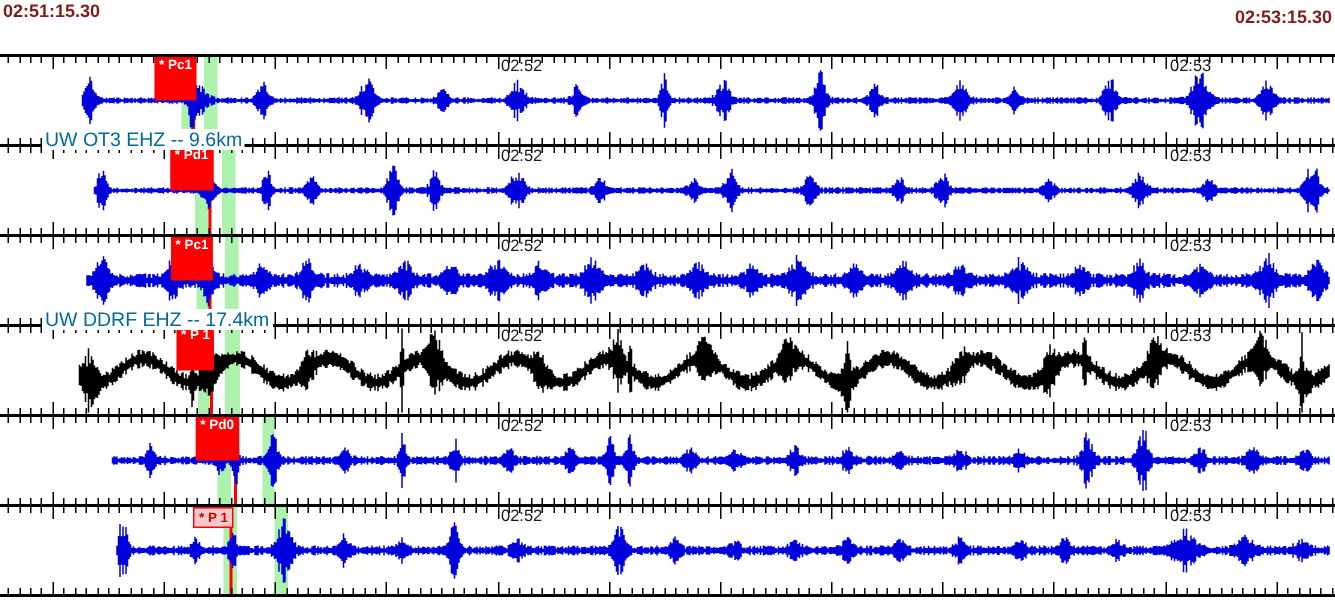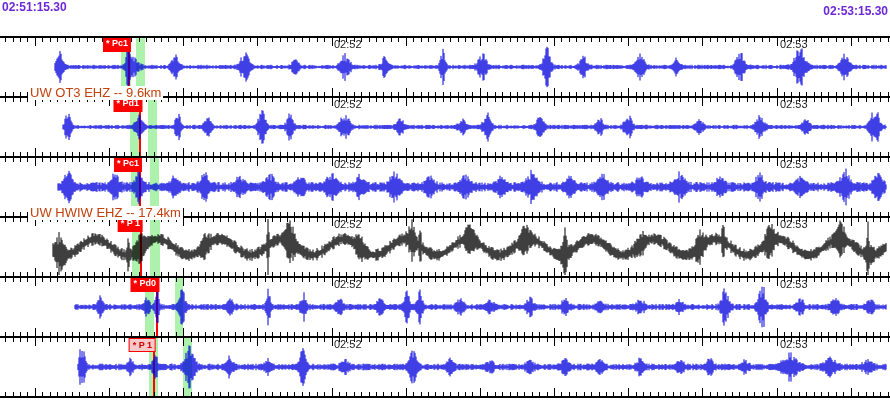--- a/index.html
+++ b/index.html
@@ -20,37 +20,37 @@
   #panels{position:absolute;left:0;top:36px;width:890px;}
   .panel{
     position:relative;width:890px;height:60px;border-top:2px solid #000;
     box-sizing:border-box;background:#fff;
   }
   .panel:last-child{height:62px;border-bottom:2px solid #000;}
   .band{position:absolute;top:0;bottom:0;background:#9ef09e;opacity:.85;z-index:1;}
   .pickline{position:absolute;top:0;bottom:0;width:2px;background:#f00;z-index:2;}
   svg.wave{position:absolute;left:0;top:0;z-index:3;display:block;}
   .flag{
-    position:absolute;top:0;height:14px;line-height:11px;z-index:4;
+    position:absolute;top:0;height:29px;line-height:11px;z-index:4;
     font-size:9px;font-weight:bold;white-space:pre;padding:0 3px;
     transform:translateX(-100%);
   }
   .flag.solid{background:#f00;color:#fff;}
   .flag.outline{background:#f6caca;color:#c00;border:1px solid #f00;height:12px;line-height:12px;}
   .tlabel{position:absolute;top:1px;z-index:5;color:#1a1a1a;font-size:11px;line-height:11px;}
   .station{
-    position:absolute;left:28px;bottom:-4px;z-index:7;color:#c2410c;font-size:13px;
+    position:absolute;left:28px;bottom:-4px;z-index:7;color:#0369a1;font-size:13px;
     line-height:14px;background:#fff;padding:0 2px;white-space:pre;
   }
 </style>
 </head>
 <body>
 
 <div id="app">
-  <div id="hdr2" style="color: #6d28d9;">
+  <div id="hdr2" style="color: #7f1d1d;">
     <span class="lft">02:51:15.30</span>
     <span class="rgt">02:53:15.30</span>
   </div>
   <div id="panels">
       <div class="panel">
     <div class="band b0" style="left: 121px; width: 10px; background: rgb(158, 240, 158);"></div>
     <div class="band b1" style="left: 136px; width: 9px; background: rgb(158, 240, 158);"></div>
     <div class="pickline" style="left: 128px; background: rgb(255, 0, 0);"></div>
     <svg class="wave" width="890" height="58" viewBox="0 0 890 58">
           <path d="M5.5 0V4M5.5 58V54M13.5 0V4M13.5 58V54M20.5 0V4M20.5 58V54M27.5 0V4M27.5 58V54M35.5 0V8M35.5 58V50M42.5 0V4M42.5 58V54M50.5 0V4M50.5 58V54M57.5 0V4M57.5 58V54M65.5 0V4M65.5 58V54M72.5 0V4M72.5 58V54M79.5 0V4M79.5 58V54M87.5 0V4M87.5 58V54M94.5 0V4M94.5 58V54M102.5 0V4M102.5 58V54M109.5 0V8M109.5 58V50M116.5 0V4M116.5 58V54M124.5 0V4M124.5 58V54M131.5 0V4M131.5 58V54M139.5 0V4M139.5 58V54M146.5 0V4M146.5 58V54M154.5 0V4M154.5 58V54M161.5 0V4M161.5 58V54M168.5 0V4M168.5 58V54M176.5 0V4M176.5 58V54M183.5 0V8M183.5 58V50M191.5 0V4M191.5 58V54M198.5 0V4M198.5 58V54M205.5 0V4M205.5 58V54M213.5 0V4M213.5 58V54M220.5 0V4M220.5 58V54M228.5 0V4M228.5 58V54M235.5 0V4M235.5 58V54M243.5 0V4M243.5 58V54M250.5 0V4M250.5 58V54M257.5 0V8M257.5 58V50M265.5 0V4M265.5 58V54M272.5 0V4M272.5 58V54M280.5 0V4M280.5 58V54M287.5 0V4M287.5 58V54M294.5 0V4M294.5 58V54M302.5 0V4M302.5 58V54M309.5 0V4M309.5 58V54M317.5 0V4M317.5 58V54M324.5 0V4M324.5 58V54M332.5 0V8M332.5 58V50M339.5 0V4M339.5 58V54M346.5 0V4M346.5 58V54M354.5 0V4M354.5 58V54M361.5 0V4M361.5 58V54M369.5 0V4M369.5 58V54M376.5 0V4M376.5 58V54M383.5 0V4M383.5 58V54M391.5 0V4M391.5 58V54M398.5 0V4M398.5 58V54M406.5 0V8M406.5 58V50M413.5 0V4M413.5 58V54M421.5 0V4M421.5 58V54M428.5 0V4M428.5 58V54M435.5 0V4M435.5 58V54M443.5 0V4M443.5 58V54M450.5 0V4M450.5 58V54M458.5 0V4M458.5 58V54M465.5 0V4M465.5 58V54M472.5 0V4M472.5 58V54M480.5 0V8M480.5 58V50M487.5 0V4M487.5 58V54M495.5 0V4M495.5 58V54M502.5 0V4M502.5 58V54M510.5 0V4M510.5 58V54M517.5 0V4M517.5 58V54M524.5 0V4M524.5 58V54M532.5 0V4M532.5 58V54M539.5 0V4M539.5 58V54M547.5 0V4M547.5 58V54M554.5 0V8M554.5 58V50M561.5 0V4M561.5 58V54M569.5 0V4M569.5 58V54M576.5 0V4M576.5 58V54M584.5 0V4M584.5 58V54M591.5 0V4M591.5 58V54M599.5 0V4M599.5 58V54M606.5 0V4M606.5 58V54M613.5 0V4M613.5 58V54M621.5 0V4M621.5 58V54M628.5 0V8M628.5 58V50M636.5 0V4M636.5 58V54M643.5 0V4M643.5 58V54M650.5 0V4M650.5 58V54M658.5 0V4M658.5 58V54M665.5 0V4M665.5 58V54M673.5 0V4M673.5 58V54M680.5 0V4M680.5 58V54M688.5 0V4M688.5 58V54M695.5 0V4M695.5 58V54M702.5 0V8M702.5 58V50M710.5 0V4M710.5 58V54M717.5 0V4M717.5 58V54M725.5 0V4M725.5 58V54M732.5 0V4M732.5 58V54M739.5 0V4M739.5 58V54M747.5 0V4M747.5 58V54M754.5 0V4M754.5 58V54M762.5 0V4M762.5 58V54M769.5 0V4M769.5 58V54M777.5 0V8M777.5 58V50M784.5 0V4M784.5 58V54M791.5 0V4M791.5 58V54M799.5 0V4M799.5 58V54M806.5 0V4M806.5 58V54M814.5 0V4M814.5 58V54M821.5 0V4M821.5 58V54M828.5 0V4M828.5 58V54M836.5 0V4M836.5 58V54M843.5 0V4M843.5 58V54M851.5 0V8M851.5 58V50M858.5 0V4M858.5 58V54M866.5 0V4M866.5 58V54M873.5 0V4M873.5 58V54M880.5 0V4M880.5 58V54M888.5 0V4M888.5 58V54" stroke="#000" stroke-width="1" fill="none"></path>
@@ -77,21 +77,21 @@
     <div class="band b0" style="left: 131px; width: 10px; background: rgb(158, 240, 158);"></div>
     <div class="band b1" style="left: 150px; width: 9px; background: rgb(158, 240, 158);"></div>
     <div class="pickline" style="left: 139px; background: rgb(255, 0, 0);"></div>
     <svg class="wave" width="890" height="58" viewBox="0 0 890 58">
           <path d="M5.5 0V4M5.5 58V54M13.5 0V4M13.5 58V54M20.5 0V4M20.5 58V54M27.5 0V4M27.5 58V54M35.5 0V8M35.5 58V50M42.5 0V4M42.5 58V54M50.5 0V4M50.5 58V54M57.5 0V4M57.5 58V54M65.5 0V4M65.5 58V54M72.5 0V4M72.5 58V54M79.5 0V4M79.5 58V54M87.5 0V4M87.5 58V54M94.5 0V4M94.5 58V54M102.5 0V4M102.5 58V54M109.5 0V8M109.5 58V50M116.5 0V4M116.5 58V54M124.5 0V4M124.5 58V54M131.5 0V4M131.5 58V54M139.5 0V4M139.5 58V54M146.5 0V4M146.5 58V54M154.5 0V4M154.5 58V54M161.5 0V4M161.5 58V54M168.5 0V4M168.5 58V54M176.5 0V4M176.5 58V54M183.5 0V8M183.5 58V50M191.5 0V4M191.5 58V54M198.5 0V4M198.5 58V54M205.5 0V4M205.5 58V54M213.5 0V4M213.5 58V54M220.5 0V4M220.5 58V54M228.5 0V4M228.5 58V54M235.5 0V4M235.5 58V54M243.5 0V4M243.5 58V54M250.5 0V4M250.5 58V54M257.5 0V8M257.5 58V50M265.5 0V4M265.5 58V54M272.5 0V4M272.5 58V54M280.5 0V4M280.5 58V54M287.5 0V4M287.5 58V54M294.5 0V4M294.5 58V54M302.5 0V4M302.5 58V54M309.5 0V4M309.5 58V54M317.5 0V4M317.5 58V54M324.5 0V4M324.5 58V54M332.5 0V8M332.5 58V50M339.5 0V4M339.5 58V54M346.5 0V4M346.5 58V54M354.5 0V4M354.5 58V54M361.5 0V4M361.5 58V54M369.5 0V4M369.5 58V54M376.5 0V4M376.5 58V54M383.5 0V4M383.5 58V54M391.5 0V4M391.5 58V54M398.5 0V4M398.5 58V54M406.5 0V8M406.5 58V50M413.5 0V4M413.5 58V54M421.5 0V4M421.5 58V54M428.5 0V4M428.5 58V54M435.5 0V4M435.5 58V54M443.5 0V4M443.5 58V54M450.5 0V4M450.5 58V54M458.5 0V4M458.5 58V54M465.5 0V4M465.5 58V54M472.5 0V4M472.5 58V54M480.5 0V8M480.5 58V50M487.5 0V4M487.5 58V54M495.5 0V4M495.5 58V54M502.5 0V4M502.5 58V54M510.5 0V4M510.5 58V54M517.5 0V4M517.5 58V54M524.5 0V4M524.5 58V54M532.5 0V4M532.5 58V54M539.5 0V4M539.5 58V54M547.5 0V4M547.5 58V54M554.5 0V8M554.5 58V50M561.5 0V4M561.5 58V54M569.5 0V4M569.5 58V54M576.5 0V4M576.5 58V54M584.5 0V4M584.5 58V54M591.5 0V4M591.5 58V54M599.5 0V4M599.5 58V54M606.5 0V4M606.5 58V54M613.5 0V4M613.5 58V54M621.5 0V4M621.5 58V54M628.5 0V8M628.5 58V50M636.5 0V4M636.5 58V54M643.5 0V4M643.5 58V54M650.5 0V4M650.5 58V54M658.5 0V4M658.5 58V54M665.5 0V4M665.5 58V54M673.5 0V4M673.5 58V54M680.5 0V4M680.5 58V54M688.5 0V4M688.5 58V54M695.5 0V4M695.5 58V54M702.5 0V8M702.5 58V50M710.5 0V4M710.5 58V54M717.5 0V4M717.5 58V54M725.5 0V4M725.5 58V54M732.5 0V4M732.5 58V54M739.5 0V4M739.5 58V54M747.5 0V4M747.5 58V54M754.5 0V4M754.5 58V54M762.5 0V4M762.5 58V54M769.5 0V4M769.5 58V54M777.5 0V8M777.5 58V50M784.5 0V4M784.5 58V54M791.5 0V4M791.5 58V54M799.5 0V4M799.5 58V54M806.5 0V4M806.5 58V54M814.5 0V4M814.5 58V54M821.5 0V4M821.5 58V54M828.5 0V4M828.5 58V54M836.5 0V4M836.5 58V54M843.5 0V4M843.5 58V54M851.5 0V8M851.5 58V50M858.5 0V4M858.5 58V54M866.5 0V4M866.5 58V54M873.5 0V4M873.5 58V54M880.5 0V4M880.5 58V54M888.5 0V4M888.5 58V54" stroke="#000" stroke-width="1" fill="none"></path>
           <path d="M58 25.5V32.5M59 25.3V32.7M60 25.6V32.4M61 25.8V32.2M62 22.9V35.1M63 22.9V35.1M64 20.7V37.3M65 16.8V41.2M66 19.4V38.6M67 18.1V39.9M68 15.6V42.4M69 12.8V45.2M70 14.9V43.1M71 16.6V41.4M72 20.7V37.3M73 21.5V36.5M74 24.4V33.6M75 24.0V34.0M76 25.3V32.7M77 25.9V32.1M78 25.6V32.4M79 26.8V31.2M80 24.5V33.5M81 25.3V32.7M82 26.0V32.0M83 26.4V31.6M84 27.0V31.0M85 26.1V31.9M86 27.0V31.0M87 25.2V32.8M88 25.7V32.3M89 26.4V31.6M90 25.9V32.1M91 24.8V33.2M92 24.9V33.1M93 24.5V33.5M94 24.9V33.1M95 24.8V33.2M96 24.6V33.4M97 24.1V33.9M98 27.1V30.9M99 24.9V33.1M100 24.5V33.5M101 27.1V30.9M102 24.7V33.3M103 25.0V33.0M104 26.0V32.0M105 24.4V33.6M106 26.3V31.7M107 26.5V31.5M108 24.4V33.6M109 24.3V33.7M110 23.1V34.9M111 22.1V35.9M112 21.5V36.5M113 15.7V42.3M114 18.8V39.2M115 16.5V41.5M116 19.5V38.5M117 16.8V41.2M118 18.4V39.6M119 24.4V33.6M120 23.9V34.1M121 24.1V33.9M122 23.4V34.6M123 26.3V31.7M124 24.4V33.6M125 26.7V31.3M126 24.8V33.2M127 24.2V33.8M128 25.3V32.7M129 26.0V32.0M130 24.2V33.8M131 26.9V31.1M132 24.1V33.9M133 24.6V33.4M134 22.5V35.5M135 24.0V34.0M136 18.4V39.6M137 18.7V39.3M138 14.2V43.8M139 11.8V46.2M140 17.1V40.9M141 19.7V38.3M142 19.8V38.2M143 22.7V35.3M144 23.5V34.5M145 23.9V34.1M146 23.9V34.1M147 26.5V31.5M148 26.1V31.9M149 24.1V33.9M150 26.9V31.1M151 26.5V31.5M152 27.2V30.8M153 26.1V31.9M154 25.7V32.3M155 25.7V32.3M156 24.7V33.3M157 25.7V32.3M158 26.8V31.2M159 26.8V31.2M160 25.5V32.5M161 25.5V32.5M162 24.8V33.2M163 25.8V32.2M164 25.0V33.0M165 25.8V32.2M166 25.6V32.4M167 24.8V33.2M168 25.0V33.0M169 23.4V34.6M170 25.0V33.0M171 23.2V34.8M172 20.6V37.4M173 17.6V40.4M174 19.8V38.2M175 20.8V37.2M176 20.2V37.8M177 22.0V36.0M178 21.7V36.3M179 23.6V34.4M180 22.9V35.1M181 24.6V33.4M182 26.1V31.9M183 24.9V33.1M184 24.9V33.1M185 25.8V32.2M186 25.3V32.7M187 26.8V31.2M188 25.2V32.8M189 24.2V33.8M190 26.9V31.1M191 26.8V31.2M192 25.2V32.8M193 24.9V33.1M194 25.3V32.7M195 25.6V32.4M196 26.3V31.7M197 24.2V33.8M198 23.2V34.8M199 25.1V32.9M200 23.5V34.5M201 22.4V35.6M202 17.1V40.9M203 19.1V38.9M204 15.9V42.1M205 18.0V40.0M206 14.3V43.7M207 17.2V40.8M208 22.0V36.0M209 22.8V35.2M210 24.4V33.6M211 25.2V32.8M212 24.6V33.4M213 24.7V33.3M214 23.9V34.1M215 24.4V33.6M216 25.4V32.6M217 27.1V30.9M218 24.2V33.8M219 24.2V33.8M220 27.2V30.8M221 26.7V31.3M222 26.7V31.3M223 24.9V33.1M224 26.5V31.5M225 24.4V33.6M226 26.4V31.6M227 26.9V31.1M228 26.5V31.5M229 25.2V32.8M230 27.1V30.9M231 24.0V34.0M232 25.6V32.4M233 24.7V33.3M234 24.0V34.0M235 24.7V33.3M236 22.6V35.4M237 18.8V39.2M238 21.5V36.5M239 19.0V39.0M240 17.9V40.1M241 21.7V36.3M242 23.6V34.4M243 21.1V36.9M244 22.9V35.1M245 21.8V36.2M246 23.4V34.6M247 24.8V33.2M248 25.5V32.5M249 26.2V31.8M250 24.9V33.1M251 24.4V33.6M252 25.0V33.0M253 24.9V33.1M254 25.8V32.2M255 25.0V33.0M256 25.0V33.0M257 26.3V31.7M258 24.9V33.1M259 26.6V31.4M260 24.4V33.6M261 25.3V32.7M262 24.0V34.0M263 23.0V35.0M264 23.7V34.3M265 23.9V34.1M266 20.2V37.8M267 19.1V38.9M268 21.4V36.6M269 17.0V41.0M270 15.9V42.1M271 22.4V35.6M272 15.9V42.1M273 18.2V39.8M274 19.7V38.3M275 23.8V34.2M276 23.7V34.3M277 25.7V32.3M278 23.9V34.1M279 25.5V32.5M280 26.3V31.7M281 26.4V31.6M282 25.3V32.7M283 24.6V33.4M284 26.5V31.5M285 24.5V33.5M286 24.2V33.8M287 24.4V33.6M288 27.0V31.0M289 26.3V31.7M290 25.9V32.1M291 25.5V32.5M292 26.4V31.6M293 25.2V32.8M294 23.5V34.5M295 23.7V34.3M296 22.3V35.7M297 21.7V36.3M298 19.3V38.7M299 21.4V36.6M300 21.7V36.3M301 19.8V38.2M302 20.2V37.8M303 19.8V38.2M304 20.0V38.0M305 21.7V36.3M306 24.4V33.6M307 25.8V32.2M308 25.8V32.2M309 24.4V33.6M310 26.3V31.7M311 24.6V33.4M312 24.1V33.9M313 24.5V33.5M314 26.2V31.8M315 25.6V32.4M316 24.8V33.2M317 25.7V32.3M318 26.0V32.0M319 24.7V33.3M320 24.3V33.7M321 24.5V33.5M322 25.5V32.5M323 25.3V32.7M324 23.4V34.6M325 23.9V34.1M326 21.1V36.9M327 18.8V39.2M328 19.8V38.2M329 21.9V36.1M330 18.8V39.2M331 21.6V36.4M332 15.7V42.3M333 15.1V42.9M334 21.2V36.8M335 21.0V37.0M336 19.9V38.1M337 21.1V36.9M338 22.4V35.6M339 23.4V34.6M340 25.0V33.0M341 23.8V34.2M342 25.9V32.1M343 26.0V32.0M344 26.8V31.2M345 24.7V33.3M346 25.6V32.4M347 26.8V31.2M348 26.5V31.5M349 24.2V33.8M350 26.1V31.9M351 24.9V33.1M352 25.8V32.2M353 23.8V34.2M354 25.4V32.6M355 24.3V33.7M356 23.8V34.2M357 19.5V38.5M358 19.0V39.0M359 15.9V42.1M360 20.8V37.2M361 21.8V36.2M362 22.1V35.9M363 21.6V36.4M364 21.6V36.4M365 22.4V35.6M366 23.3V34.7M367 24.5V33.5M368 24.1V33.9M369 23.9V34.1M370 27.0V31.0M371 26.1V31.9M372 25.8V32.2M373 24.7V33.3M374 25.6V32.4M375 24.2V33.8M376 24.4V33.6M377 26.5V31.5M378 26.0V32.0M379 26.9V31.1M380 24.5V33.5M381 24.7V33.3M382 24.6V33.4M383 25.7V32.3M384 24.4V33.6M385 25.8V32.2M386 26.5V31.5M387 23.5V34.5M388 23.7V34.3M389 23.6V34.4M390 18.8V39.2M391 21.6V36.4M392 18.0V40.0M393 18.4V39.6M394 13.5V44.5M395 20.6V37.4M396 18.8V39.2M397 15.6V42.4M398 21.2V36.8M399 20.5V37.5M400 20.7V37.3M401 22.3V35.7M402 22.3V35.7M403 24.5V33.5M404 25.3V32.7M405 25.4V32.6M406 25.8V32.2M407 24.9V33.1M408 25.3V32.7M409 25.3V32.7M410 26.5V31.5M411 26.6V31.4M412 25.1V32.9M413 24.9V33.1M414 24.5V33.5M415 25.2V32.8M416 25.8V32.2M417 25.7V32.3M418 24.7V33.3M419 26.3V31.7M420 25.8V32.2M421 26.1V31.9M422 24.2V33.8M423 26.1V31.9M424 22.9V35.1M425 23.1V34.9M426 22.3V35.7M427 19.6V38.4M428 18.6V39.4M429 18.5V39.5M430 22.1V35.9M431 17.6V40.4M432 20.3V37.7M433 22.4V35.6M434 21.6V36.4M435 24.6V33.4M436 25.7V32.3M437 23.3V34.7M438 26.3V31.7M439 26.8V31.2M440 24.6V33.4M441 26.7V31.3M442 24.4V33.6M443 25.9V32.1M444 25.8V32.2M445 26.9V31.1M446 26.9V31.1M447 25.7V32.3M448 26.9V31.1M449 25.6V32.4M450 25.1V32.9M451 27.2V30.8M452 26.3V31.7M453 27.0V31.0M454 25.2V32.8M455 24.5V33.5M456 24.8V33.2M457 25.6V32.4M458 24.1V33.9M459 24.0V34.0M460 22.0V36.0M461 23.2V34.8M462 20.4V37.6M463 17.8V40.2M464 17.2V40.8M465 21.2V36.8M466 16.6V41.4M467 22.7V35.3M468 18.4V39.6M469 21.2V36.8M470 23.6V34.4M471 23.3V34.7M472 23.1V34.9M473 25.7V32.3M474 25.4V32.6M475 25.5V32.5M476 24.1V33.9M477 25.7V32.3M478 26.7V31.3M479 24.8V33.2M480 24.8V33.2M481 27.0V31.0M482 24.5V33.5M483 26.9V31.1M484 26.1V31.9M485 24.7V33.3M486 27.1V30.9M487 26.7V31.3M488 25.1V32.9M489 26.3V31.7M490 25.6V32.4M491 25.8V32.2M492 26.4V31.6M493 24.6V33.4M494 23.5V34.5M495 23.8V34.2M496 23.1V34.9M497 25.0V33.0M498 21.3V36.7M499 21.2V36.8M500 17.7V40.3M501 21.0V37.0M502 19.0V39.0M503 21.5V36.5M504 21.8V36.2M505 21.3V36.7M506 24.1V33.9M507 24.0V34.0M508 23.8V34.2M509 25.7V32.3M510 25.2V32.8M511 24.9V33.1M512 26.8V31.2M513 26.9V31.1M514 24.6V33.4M515 24.1V33.9M516 25.3V32.7M517 25.9V32.1M518 25.2V32.8M519 25.2V32.8M520 25.9V32.1M521 24.3V33.7M522 24.0V34.0M523 23.7V34.3M524 25.0V33.0M525 23.3V34.7M526 20.3V37.7M527 22.3V35.7M528 18.4V39.6M529 21.1V36.9M530 21.9V36.1M531 12.0V46.0M532 15.9V42.1M533 16.6V41.4M534 16.1V41.9M535 19.6V38.4M536 20.3V37.7M537 19.6V38.4M538 22.6V35.4M539 23.2V34.8M540 23.9V34.1M541 25.8V32.2M542 23.5V34.5M543 26.5V31.5M544 25.9V32.1M545 26.7V31.3M546 27.0V31.0M547 26.2V31.8M548 26.8V31.2M549 26.0V32.0M550 24.7V33.3M551 24.8V33.2M552 26.1V31.9M553 26.8V31.2M554 25.3V32.7M555 26.9V31.1M556 25.2V32.8M557 24.2V33.8M558 26.8V31.2M559 26.3V31.7M560 26.9V31.1M561 26.5V31.5M562 25.0V33.0M563 23.7V34.3M564 24.4V33.6M565 24.1V33.9M566 23.4V34.6M567 20.5V37.5M568 21.1V36.9M569 17.7V40.3M570 20.3V37.7M571 18.1V39.9M572 20.9V37.1M573 22.6V35.4M574 22.1V35.9M575 22.5V35.5M576 24.7V33.3M577 25.6V32.4M578 26.1V31.9M579 26.2V31.8M580 25.2V32.8M581 24.3V33.7M582 24.7V33.3M583 26.1V31.9M584 25.0V33.0M585 24.9V33.1M586 26.4V31.6M587 24.5V33.5M588 27.1V30.9M589 27.2V30.8M590 25.5V32.5M591 26.2V31.8M592 24.2V33.8M593 26.2V31.8M594 23.7V34.3M595 24.7V33.3M596 24.3V33.7M597 22.5V35.5M598 20.7V37.3M599 21.0V37.0M600 18.9V39.1M601 20.6V37.4M602 15.8V42.2M603 19.8V38.2M604 16.1V41.9M605 21.3V36.7M606 22.1V35.9M607 22.8V35.2M608 22.1V35.9M609 24.6V33.4M610 25.7V32.3M611 23.9V34.1M612 25.2V32.8M613 24.8V33.2M614 26.8V31.2M615 26.3V31.7M616 25.8V32.2M617 24.8V33.2M618 24.1V33.9M619 25.5V32.5M620 27.1V30.9M621 26.9V31.1M622 25.6V32.4M623 26.2V31.8M624 24.7V33.3M625 26.6V31.4M626 25.6V32.4M627 25.6V32.4M628 26.3V31.7M629 25.1V32.9M630 25.9V32.1M631 24.7V33.3M632 23.6V34.4M633 24.3V33.7M634 25.4V32.6M635 25.4V32.6M636 21.8V36.2M637 19.6V38.4M638 21.7V36.3M639 19.7V38.3M640 21.7V36.3M641 19.3V38.7M642 18.5V39.5M643 20.4V37.6M644 24.3V33.7M645 24.3V33.7M646 23.8V34.2M647 23.9V34.1M648 23.8V34.2M649 25.4V32.6M650 26.0V32.0M651 25.0V33.0M652 27.2V30.8M653 25.9V32.1M654 26.3V31.7M655 26.5V31.5M656 26.5V31.5M657 24.8V33.2M658 25.8V32.2M659 27.0V31.0M660 24.6V33.4M661 25.3V32.7M662 24.5V33.5M663 25.8V32.2M664 26.4V31.6M665 26.1V31.9M666 25.2V32.8M667 26.6V31.4M668 25.8V32.2M669 26.1V31.9M670 23.6V34.4M671 24.1V33.9M672 24.9V33.1M673 23.9V34.1M674 22.4V35.6M675 21.0V37.0M676 22.1V35.9M677 21.0V37.0M678 20.4V37.6M679 13.4V44.6M680 22.3V35.7M681 17.9V40.1M682 16.9V41.1M683 18.9V39.1M684 21.9V36.1M685 20.4V37.6M686 22.6V35.4M687 23.2V34.8M688 25.1V32.9M689 23.9V34.1M690 26.5V31.5M691 23.9V34.1M692 26.8V31.2M693 27.0V31.0M694 25.4V32.6M695 25.9V32.1M696 24.1V33.9M697 24.1V33.9M698 25.7V32.3M699 26.7V31.3M700 24.2V33.8M701 24.5V33.5M702 25.2V32.8M703 25.6V32.4M704 24.9V33.1M705 26.1V31.9M706 26.7V31.3M707 24.4V33.6M708 27.2V30.8M709 24.4V33.6M710 26.8V31.2M711 25.9V32.1M712 24.2V33.8M713 25.8V32.2M714 24.5V33.5M715 24.0V34.0M716 24.3V33.7M717 19.9V38.1M718 21.5V36.5M719 21.0V37.0M720 18.5V39.5M721 22.0V36.0M722 20.0V38.0M723 20.4V37.6M724 23.3V34.7M725 22.7V35.3M726 22.9V35.1M727 24.4V33.6M728 26.9V31.1M729 24.7V33.3M730 27.0V31.0M731 24.5V33.5M732 24.4V33.6M733 24.2V33.8M734 24.8V33.2M735 25.0V33.0M736 26.3V31.7M737 26.9V31.1M738 25.1V32.9M739 27.2V30.8M740 25.1V32.9M741 25.6V32.4M742 27.2V30.8M743 26.3V31.7M744 24.4V33.6M745 25.2V32.8M746 25.7V32.3M747 25.2V32.8M748 24.7V33.3M749 25.1V32.9M750 25.7V32.3M751 26.7V31.3M752 24.9V33.1M753 24.8V33.2M754 24.4V33.6M755 23.8V34.2M756 18.8V39.2M757 23.0V35.0M758 17.1V40.9M759 19.6V38.4M760 14.4V43.6M761 19.3V38.7M762 17.1V40.9M763 22.3V35.7M764 24.2V33.8M765 23.7V34.3M766 23.2V34.8M767 26.1V31.9M768 25.0V33.0M769 24.0V34.0M770 24.1V33.9M771 25.3V32.7M772 25.3V32.7M773 24.1V33.9M774 27.1V30.9M775 26.0V32.0M776 24.1V33.9M777 25.3V32.7M778 24.7V33.3M779 24.7V33.3M780 24.6V33.4M781 27.2V30.8M782 25.6V32.4M783 24.8V33.2M784 27.1V30.9M785 27.2V30.8M786 26.6V31.4M787 26.6V31.4M788 27.0V31.0M789 26.0V32.0M790 24.7V33.3M791 25.1V32.9M792 25.7V32.3M793 25.3V32.7M794 24.3V33.7M795 23.2V34.8M796 21.7V36.3M797 21.6V36.4M798 20.2V37.8M799 23.5V34.5M800 17.9V40.1M801 19.8V38.2M802 19.8V38.2M803 21.3V36.7M804 21.9V36.1M805 22.7V35.3M806 23.8V34.2M807 23.2V34.8M808 24.1V33.9M809 25.6V32.4M810 26.7V31.3M811 25.1V32.9M812 26.4V31.6M813 25.1V32.9M814 24.9V33.1M815 26.8V31.2M816 25.7V32.3M817 26.4V31.6M818 24.6V33.4M819 26.7V31.3M820 27.0V31.0M821 25.9V32.1M822 26.7V31.3M823 27.2V30.8M824 25.3V32.7M825 26.4V31.6M826 27.0V31.0M827 26.7V31.3M828 24.7V33.3M829 25.0V33.0M830 26.2V31.8M831 24.1V33.9M832 25.0V33.0M833 24.8V33.2M834 25.9V32.1M835 24.9V33.1M836 24.0V34.0M837 22.8V35.2M838 23.5V34.5M839 22.8V35.2M840 19.2V38.8M841 22.9V35.1M842 20.1V37.9M843 16.2V41.8M844 14.1V43.9M845 18.9V39.1M846 10.6V47.4M847 18.1V39.9M848 20.6V37.4M849 17.3V40.7M850 23.5V34.5M851 21.5V36.5M852 24.2V33.8M853 25.4V32.6M854 25.3V32.7M855 25.5V32.5M856 25.8V32.2M857 24.0V34.0M858 24.3V33.7M859 24.8V33.2M860 24.3V33.7M861 26.4V31.6M862 25.0V33.0M863 24.9V33.1M864 24.4V33.6M865 25.8V32.2M866 24.8V33.2M867 25.0V33.0M868 26.5V31.5M869 26.5V31.5M870 25.3V32.7M871 25.4V32.6M872 22.2V35.8M873 22.5V35.5M874 21.6V36.4M875 17.8V40.2M876 18.5V39.5M877 19.7V38.3M878 15.1V42.9M879 15.3V42.7M880 17.2V40.8M881 18.9V39.1M882 21.4V36.6M883 23.7V34.3M884 22.3V35.7M885 23.2V34.8M886 26.5V31.5" stroke="#0000dd" stroke-width="1" fill="none"></path>
         </svg>
     <div class="flag solid" style="left: 142px;">* Pc1</div>
     <div class="tlabel l0" style="left: 334px;">02:52</div>
     <div class="tlabel l1" style="left: 780px;">02:53</div>
-    <div class="station">UW HWIW EHZ -- 17.4km</div>
+    <div class="station">UW DDRF EHZ -- 17.4km</div>
   </div>
       <div class="panel">
     <div class="band b0" style="left: 132px; width: 10px; background: rgb(158, 240, 158);"></div>
     <div class="band b1" style="left: 150px; width: 10px; background: rgb(158, 240, 158);"></div>
     <div class="pickline" style="left: 140px; background: rgb(255, 0, 0);"></div>
     <svg class="wave" width="890" height="58" viewBox="0 0 890 58">
           <path d="M5.5 0V4M5.5 58V54M13.5 0V4M13.5 58V54M20.5 0V4M20.5 58V54M27.5 0V4M27.5 58V54M35.5 0V8M35.5 58V50M42.5 0V4M42.5 58V54M50.5 0V4M50.5 58V54M57.5 0V4M57.5 58V54M65.5 0V4M65.5 58V54M72.5 0V4M72.5 58V54M79.5 0V4M79.5 58V54M87.5 0V4M87.5 58V54M94.5 0V4M94.5 58V54M102.5 0V4M102.5 58V54M109.5 0V8M109.5 58V50M116.5 0V4M116.5 58V54M124.5 0V4M124.5 58V54M131.5 0V4M131.5 58V54M139.5 0V4M139.5 58V54M146.5 0V4M146.5 58V54M154.5 0V4M154.5 58V54M161.5 0V4M161.5 58V54M168.5 0V4M168.5 58V54M176.5 0V4M176.5 58V54M183.5 0V8M183.5 58V50M191.5 0V4M191.5 58V54M198.5 0V4M198.5 58V54M205.5 0V4M205.5 58V54M213.5 0V4M213.5 58V54M220.5 0V4M220.5 58V54M228.5 0V4M228.5 58V54M235.5 0V4M235.5 58V54M243.5 0V4M243.5 58V54M250.5 0V4M250.5 58V54M257.5 0V8M257.5 58V50M265.5 0V4M265.5 58V54M272.5 0V4M272.5 58V54M280.5 0V4M280.5 58V54M287.5 0V4M287.5 58V54M294.5 0V4M294.5 58V54M302.5 0V4M302.5 58V54M309.5 0V4M309.5 58V54M317.5 0V4M317.5 58V54M324.5 0V4M324.5 58V54M332.5 0V8M332.5 58V50M339.5 0V4M339.5 58V54M346.5 0V4M346.5 58V54M354.5 0V4M354.5 58V54M361.5 0V4M361.5 58V54M369.5 0V4M369.5 58V54M376.5 0V4M376.5 58V54M383.5 0V4M383.5 58V54M391.5 0V4M391.5 58V54M398.5 0V4M398.5 58V54M406.5 0V8M406.5 58V50M413.5 0V4M413.5 58V54M421.5 0V4M421.5 58V54M428.5 0V4M428.5 58V54M435.5 0V4M435.5 58V54M443.5 0V4M443.5 58V54M450.5 0V4M450.5 58V54M458.5 0V4M458.5 58V54M465.5 0V4M465.5 58V54M472.5 0V4M472.5 58V54M480.5 0V8M480.5 58V50M487.5 0V4M487.5 58V54M495.5 0V4M495.5 58V54M502.5 0V4M502.5 58V54M510.5 0V4M510.5 58V54M517.5 0V4M517.5 58V54M524.5 0V4M524.5 58V54M532.5 0V4M532.5 58V54M539.5 0V4M539.5 58V54M547.5 0V4M547.5 58V54M554.5 0V8M554.5 58V50M561.5 0V4M561.5 58V54M569.5 0V4M569.5 58V54M576.5 0V4M576.5 58V54M584.5 0V4M584.5 58V54M591.5 0V4M591.5 58V54M599.5 0V4M599.5 58V54M606.5 0V4M606.5 58V54M613.5 0V4M613.5 58V54M621.5 0V4M621.5 58V54M628.5 0V8M628.5 58V50M636.5 0V4M636.5 58V54M643.5 0V4M643.5 58V54M650.5 0V4M650.5 58V54M658.5 0V4M658.5 58V54M665.5 0V4M665.5 58V54M673.5 0V4M673.5 58V54M680.5 0V4M680.5 58V54M688.5 0V4M688.5 58V54M695.5 0V4M695.5 58V54M702.5 0V8M702.5 58V50M710.5 0V4M710.5 58V54M717.5 0V4M717.5 58V54M725.5 0V4M725.5 58V54M732.5 0V4M732.5 58V54M739.5 0V4M739.5 58V54M747.5 0V4M747.5 58V54M754.5 0V4M754.5 58V54M762.5 0V4M762.5 58V54M769.5 0V4M769.5 58V54M777.5 0V8M777.5 58V50M784.5 0V4M784.5 58V54M791.5 0V4M791.5 58V54M799.5 0V4M799.5 58V54M806.5 0V4M806.5 58V54M814.5 0V4M814.5 58V54M821.5 0V4M821.5 58V54M828.5 0V4M828.5 58V54M836.5 0V4M836.5 58V54M843.5 0V4M843.5 58V54M851.5 0V8M851.5 58V50M858.5 0V4M858.5 58V54M866.5 0V4M866.5 58V54M873.5 0V4M873.5 58V54M880.5 0V4M880.5 58V54M888.5 0V4M888.5 58V54" stroke="#000" stroke-width="1" fill="none"></path>
           <path d="M53 25.2V38.8M54 26.5V39.1M55 24.2V42.7M56 24.1V44.1M57 19.4V50.0M58 26.4V44.1M59 14.1V57.0M60 24.1V48.1M61 19.5V53.4M62 21.9V51.6M63 25.6V48.2M64 27.1V46.9M65 26.7V47.3M66 28.8V45.1M67 30.9V42.7M68 32.6V40.5M69 31.8V40.7M70 32.0V39.7M71 29.7V41.1M72 30.3V39.5M73 31.9V36.7M74 30.3V37.1M75 27.2V38.8M76 28.0V36.5M77 26.2V36.8M78 25.5V36.0M79 26.7V33.2M80 24.2V34.0M81 22.9V33.8M82 23.9V31.2M83 24.3V29.2M84 20.3V31.7M85 22.1V28.4M86 21.5V27.6M87 20.9V26.9M88 17.6V29.0M89 19.2V26.3M90 19.9V24.7M91 18.7V25.1M92 15.4V27.7M93 15.1V27.5M94 18.1V24.2M95 15.4V26.6M96 16.2V25.8M97 17.8V24.3M98 16.4V26.0M99 16.2V26.7M100 16.0V27.6M101 19.3V24.9M102 16.8V28.4M103 18.4V27.8M104 19.4V28.0M105 21.5V27.2M106 22.1V27.9M107 20.6V30.8M108 22.0V31.0M109 24.7V29.8M110 25.0V31.1M111 23.0V34.7M112 26.6V32.7M113 27.1V33.9M114 26.3V36.2M115 26.3V37.8M116 27.3V38.2M117 30.4V36.5M118 28.7V39.5M119 31.2V38.2M120 32.6V37.9M121 30.8V40.6M122 30.1V42.2M123 34.1V38.8M124 31.2V42.2M125 34.3V39.4M126 32.2V41.8M127 29.6V44.4M128 20.4V53.4M129 24.6V49.0M130 30.5V42.6M131 30.8V41.7M132 32.4V39.3M133 28.1V42.7M134 27.2V42.5M135 27.2V41.4M136 24.4V43.0M137 22.4V43.6M138 23.6V41.0M139 17.1V45.9M140 16.0V45.5M141 16.7V43.2M142 15.3V43.0M143 18.5V38.2M144 17.5V37.6M145 18.2V35.3M146 18.8V33.1M147 19.5V31.0M148 17.9V31.2M149 18.5V29.3M150 18.1V28.5M151 18.5V27.1M152 17.0V27.6M153 18.4V25.3M154 18.5V24.6M155 17.8V24.8M156 18.3V24.0M157 18.6V23.4M158 16.2V25.8M159 17.4V24.8M160 17.8V24.7M161 16.0V26.9M162 16.3V27.2M163 16.5V27.8M164 19.7V25.4M165 20.6V25.6M166 21.1V26.3M167 21.7V26.9M168 18.8V31.2M169 20.2V31.2M170 22.0V31.0M171 23.3V31.2M172 24.7V31.4M173 25.7V32.0M174 26.0V33.3M175 27.0V34.0M176 25.0V37.5M177 28.4V35.6M178 27.1V38.4M179 30.5V36.4M180 29.2V39.0M181 29.3V40.1M182 29.2V41.2M183 30.5V40.9M184 32.3V39.9M185 32.4V40.5M186 31.6V41.8M187 32.5V41.3M188 32.6V41.4M189 31.0V43.0M190 33.8V40.1M191 32.7V40.8M192 31.7V41.4M193 33.5V39.0M194 31.4V40.3M195 31.4V39.5M196 31.9V37.9M197 29.5V39.1M198 28.2V39.1M199 29.0V37.0M200 26.4V38.2M201 23.1V40.0M202 22.5V39.0M203 20.1V39.8M204 16.2V42.1M205 15.2V41.4M206 18.7V36.4M207 19.7V33.8M208 16.6V35.4M209 15.3V35.2M210 20.2V28.9M211 15.8V32.0M212 19.4V27.2M213 18.9V26.6M214 17.9V26.7M215 18.5V25.2M216 16.9V26.2M217 15.3V27.3M218 15.1V27.1M219 16.7V25.4M220 17.4V24.6M221 16.9V25.3M222 15.8V26.7M223 17.0V25.9M224 17.3V26.2M225 17.7V26.6M226 18.9V26.3M227 17.5V28.7M228 20.0V27.4M229 20.1V28.6M230 20.7V29.2M231 21.2V30.2M232 22.1V30.9M233 24.2V30.3M234 22.5V33.6M235 22.6V35.1M236 23.9V35.4M237 26.9V34.0M238 29.0V33.5M239 29.2V34.9M240 30.2V35.4M241 27.7V39.2M242 28.7V39.5M243 30.4V39.0M244 32.9V37.6M245 31.0V40.4M246 31.6V40.6M247 30.3V42.6M248 32.7V40.7M249 33.9V39.9M250 31.6V42.4M251 34.6V39.4M252 31.0V42.8M253 33.4V40.2M254 33.9V39.2M255 31.5V41.0M256 32.7V39.0M257 30.6V40.2M258 29.0V40.8M259 28.7V39.9M260 31.3V36.1M261 29.0V37.0M262 26.5V38.1M263 26.9V36.2M264 25.8V35.7M265 26.8V33.1M266 24.9V33.4M267 16.5V40.1M268 1.0V57.0M269 14.3V39.2M270 21.8V30.1M271 21.2V29.3M272 21.0V28.1M273 18.3V29.5M274 17.4V29.2M275 17.7V27.8M276 18.5V26.1M277 16.1V27.6M278 15.8V27.3M279 17.3V25.3M280 18.5V23.7M281 16.7V25.3M282 14.7V27.3M283 14.4V27.8M284 13.3V29.2M285 12.0V30.9M286 11.0V32.5M287 4.9V39.3M288 4.8V40.3M289 5.8V40.4M290 2.3V45.0M291 8.9V39.8M292 14.8V35.2M293 8.6V42.8M294 16.0V36.9M295 15.5V39.0M296 20.8V35.3M297 23.3V34.4M298 23.3V36.1M299 25.9V35.0M300 26.0V36.5M301 27.2V36.8M302 27.7V37.8M303 27.6V39.3M304 27.9V40.3M305 31.1V38.3M306 29.6V40.9M307 29.5V41.9M308 30.4V41.8M309 33.4V39.5M310 31.3V42.1M311 33.5V40.3M312 33.6V40.3M313 31.6V42.4M314 34.3V39.6M315 34.4V39.2M316 32.9V40.2M317 30.1V42.4M318 31.8V39.9M319 32.8V38.0M320 32.5V37.3M321 32.0V36.7M322 27.5V39.8M323 30.7V35.3M324 27.9V36.6M325 25.9V37.2M326 26.9V34.6M327 25.6V34.3M328 25.8V32.5M329 23.5V33.2M330 23.6V31.5M331 24.3V29.2M332 22.2V29.8M333 19.1V31.4M334 18.3V30.8M335 20.9V26.9M336 19.1V27.6M337 18.9V26.7M338 17.8V26.7M339 15.6V28.1M340 19.1V24.0M341 16.4V26.2M342 18.7V23.6M343 16.5V25.5M344 15.9V26.1M345 15.1V27.0M346 16.2V26.2M347 18.0V24.9M348 16.9V26.6M349 18.1V26.2M350 18.3V26.9M351 19.2V27.0M352 18.1V29.2M353 20.8V27.8M354 18.9V31.1M355 20.5V30.9M356 16.3V36.6M357 18.1V36.4M358 16.6V39.5M359 16.4V41.3M360 20.1V39.3M361 20.4V40.6M362 18.6V43.9M363 24.3V39.7M364 26.6V38.9M365 25.5V41.4M366 28.0V40.2M367 28.0V41.4M368 28.8V41.7M369 31.2V40.2M370 32.6V39.6M371 33.8V39.1M372 33.9V39.5M373 33.6V40.1M374 34.0V39.9M375 34.5V39.5M376 31.1V42.7M377 31.3V42.2M378 30.6V42.5M379 33.1V39.4M380 32.8V39.0M381 33.1V37.8M382 29.8V40.0M383 29.4V39.3M384 29.3V38.1M385 27.2V38.9M386 27.7V36.9M387 27.4V35.6M388 27.8V33.8M389 27.1V32.9M390 22.9V35.4M391 24.4V32.3M392 25.0V30.0M393 21.9V31.6M394 20.5V31.5M395 21.4V29.1M396 21.2V27.9M397 20.5V27.3M398 19.4V27.2M399 17.4V28.1M400 16.5V28.1M401 18.2V25.5M402 15.6V27.5M403 18.1V24.5M404 16.6V25.6M405 17.3V24.7M406 13.3V28.7M407 15.0V27.1M408 15.8V26.7M409 8.4V34.5M410 11.8V31.7M411 10.4V33.9M412 1.4V43.8M413 12.1V34.1M414 8.9V38.4M415 14.5V34.2M416 17.8V32.2M417 18.9V32.5M418 22.7V30.3M419 16.7V37.8M420 12.5V43.6M421 14.5V43.2M422 26.5V32.9M423 24.5V36.4M424 27.5V35.0M425 29.1V35.0M426 28.7V36.8M427 29.2V37.7M428 30.6V37.6M429 29.6V39.7M430 29.5V41.0M431 29.5V41.9M432 30.8V41.4M433 33.4V39.5M434 32.3V41.2M435 33.1V40.6M436 33.6V40.4M437 31.7V42.3M438 33.4V40.5M439 31.0V42.6M440 32.9V40.2M441 33.5V39.0M442 33.0V38.8M443 32.5V38.3M444 32.6V37.2M445 31.8V36.8M446 30.8V36.6M447 28.3V37.8M448 29.1V35.5M449 28.3V34.8M450 27.0V34.5M451 27.2V32.7M452 24.6V33.7M453 24.2V32.5M454 25.1V30.0M455 24.4V29.1M456 22.2V29.8M457 22.0V28.5M458 18.3V30.8M459 21.4V26.4M460 16.9V29.7M461 19.5V26.0M462 18.8V25.8M463 17.8V25.9M464 16.1V27.0M465 12.2V30.4M466 9.3V32.9M467 9.6V32.5M468 6.7V35.3M469 6.9V35.2M470 6.5V35.9M471 10.0V32.8M472 11.1V32.4M473 11.2V33.0M474 11.9V33.3M475 15.3V30.8M476 17.9V29.5M477 16.9V31.7M478 18.6V31.4M479 21.3V30.1M480 22.6V30.4M481 24.9V29.6M482 25.1V31.0M483 24.6V33.1M484 24.6V34.7M485 27.2V33.8M486 27.2V35.3M487 29.6V34.4M488 30.0V35.5M489 28.1V38.8M490 30.5V37.6M491 29.1V40.3M492 29.2V41.3M493 29.6V41.8M494 32.3V39.9M495 32.2V40.7M496 32.3V41.1M497 31.3V42.5M498 31.9V42.0M499 31.8V42.2M500 34.6V39.3M501 30.6V42.9M502 32.4V40.7M503 32.5V40.0M504 29.8V42.0M505 31.6V39.3M506 32.1V37.7M507 29.3V39.3M508 28.4V39.0M509 28.6V37.4M510 27.4V37.1M511 28.0V35.1M512 24.8V36.8M513 26.3V33.6M514 22.8V35.5M515 22.2V34.5M516 24.4V30.7M517 23.5V30.0M518 20.9V31.0M519 17.7V32.8M520 17.0V32.2M521 15.2V32.6M522 11.1V35.5M523 8.3V37.2M524 7.8V36.8M525 10.2V33.6M526 10.6V32.5M527 6.9V35.7M528 9.4V32.9M529 14.7V27.3M530 11.9V30.1M531 12.5V29.7M532 14.4V28.0M533 16.4V26.5M534 17.2V26.3M535 15.7V28.5M536 18.4V26.7M537 20.5V25.7M538 20.7V26.7M539 18.4V30.2M540 22.5V27.5M541 23.3V28.2M542 23.0V29.9M543 24.7V29.8M544 23.2V32.8M545 24.6V33.1M546 25.6V33.8M547 26.1V34.8M548 28.6V33.9M549 29.5V34.5M550 28.3V37.2M551 29.6V37.3M552 31.5V36.7M553 30.8V38.6M554 29.9V40.5M555 30.5V40.9M556 30.8V41.4M557 31.0V41.9M558 31.3V42.1M559 30.7V43.1M560 31.3V42.7M561 27.7V46.3M562 27.9V45.9M563 24.0V49.6M564 17.7V55.4M565 9.4V57.0M566 17.7V54.0M567 21.8V49.1M568 29.1V40.7M569 26.8V41.8M570 27.6V39.8M571 26.0V40.0M572 26.7V37.9M573 28.4V34.7M574 27.2V34.3M575 26.2V33.7M576 23.8V34.5M577 22.4V34.3M578 23.1V31.9M579 23.3V30.2M580 21.9V30.1M581 21.0V29.5M582 19.1V30.0M583 18.4V29.4M584 18.1V28.5M585 18.8V26.8M586 19.1V25.5M587 17.5V26.3M588 15.4V27.7M589 15.4V27.2M590 16.6V25.6M591 16.1V26.0M592 16.1V26.0M593 16.8V25.4M594 18.4V24.0M595 17.0V25.9M596 15.9V27.6M597 18.2V26.1M598 17.0V28.2M599 17.8V28.4M600 20.9V26.4M601 19.6V29.0M602 21.5V28.5M603 21.4V30.0M604 21.9V31.0M605 22.8V31.7M606 22.5V33.6M607 25.1V32.5M608 25.0V34.3M609 25.1V35.8M610 25.0V37.5M611 26.5V37.5M612 28.6V36.9M613 29.8V37.1M614 28.9V39.3M615 30.3V39.1M616 30.3V40.2M617 31.8V39.6M618 30.4V41.8M619 32.0V40.9M620 33.7V39.7M621 33.2V40.6M622 34.4V39.6M623 32.3V41.7M624 34.1V39.7M625 32.4V41.2M626 31.5V41.6M627 32.0V40.5M628 29.8V41.9M629 31.9V38.9M630 31.9V37.9M631 29.3V39.3M632 27.4V40.0M633 29.7V36.3M634 25.9V38.7M635 22.9V40.1M636 24.4V37.2M637 20.8V39.1M638 20.7V37.6M639 21.0V35.6M640 16.6V38.5M641 16.2V37.4M642 19.1V32.9M643 13.0V37.5M644 16.7V32.4M645 17.2V30.6M646 16.9V29.7M647 18.1V27.4M648 18.8V25.8M649 16.7V27.1M650 19.1V24.0M651 17.4V25.2M652 16.6V25.6M653 18.3V23.8M654 15.4V26.6M655 15.9V26.2M656 17.5V24.9M657 17.6V25.3M658 16.6V26.9M659 16.7V27.5M660 16.8V28.4M661 17.0V29.1M662 21.3V26.0M663 21.0V27.6M664 18.8V31.2M665 20.2V31.2M666 21.1V31.8M667 22.2V32.2M668 25.7V30.4M669 24.4V33.3M670 24.7V34.6M671 25.6V35.3M672 28.5V34.0M673 28.5V35.5M674 27.1V38.4M675 29.2V37.7M676 28.5V39.6M677 28.7V40.7M678 32.0V38.5M679 30.9V40.5M680 32.0V40.2M681 32.8V40.1M682 32.3V41.2M683 32.1V41.7M684 32.4V41.5M685 33.0V41.0M686 31.9V42.0M687 32.0V41.6M688 33.4V39.7M689 30.6V41.9M690 30.2V41.5M691 30.9V40.0M692 28.3V41.5M693 29.2V39.5M694 28.6V38.8M695 27.2V38.9M696 20.8V43.8M697 19.6V43.4M698 16.9V44.7M699 18.5V41.4M700 11.5V46.8M701 18.6V38.1M702 17.1V38.0M703 14.5V39.0M704 19.5V32.5M705 18.5V32.0M706 16.6V32.5M707 18.5V29.3M708 19.9V26.8M709 19.2V26.4M710 17.2V27.4M711 17.4V26.3M712 16.1V27.0M713 17.9V24.7M714 18.5V23.8M715 17.4V24.7M716 14.8V27.2M717 16.0V26.1M718 18.2V24.3M719 16.6V26.3M720 18.8V24.7M721 18.3V26.0M722 10.4V34.8M723 7.0V39.2M724 8.8V38.5M725 18.5V30.1M726 19.5V30.5M727 19.5V31.9M728 23.4V29.5M729 24.8V29.7M730 25.5V30.6M731 22.6V35.1M732 26.2V33.1M733 26.3V34.6M734 28.2V34.3M735 26.6V37.4M736 26.9V38.6M737 30.8V36.1M738 31.6V36.6M739 30.5V38.8M740 29.2V41.2M741 32.9V38.5M742 33.2V39.1M743 33.0V39.9M744 30.7V42.7M745 34.1V39.6M746 32.5V41.4M747 34.2V39.8M748 33.1V40.8M749 33.1V40.5M750 30.8V42.3M751 31.3V41.2M752 31.8V40.0M753 32.4V38.4M754 31.3V38.6M755 28.8V39.8M756 27.7V39.7M757 29.3V36.8M758 26.5V38.1M759 27.5V35.6M760 27.4V34.1M761 26.1V33.9M762 23.9V34.4M763 22.8V33.9M764 22.6V32.5M765 16.0V37.5M766 17.8V34.1M767 10.7V39.8M768 8.5V40.7M769 7.0V40.8M770 9.4V37.2M771 10.7V34.9M772 6.0V38.6M773 12.1V31.7M774 10.9V32.2M775 15.6V27.0M776 16.0V26.3M777 15.2V26.9M778 13.8V28.2M779 17.5V24.6M780 17.3V25.1M781 17.6V25.2M782 18.4V25.1M783 17.8V26.4M784 18.3V26.9M785 18.6V27.6M786 21.0V26.3M787 19.6V29.0M788 18.8V31.2M789 20.4V31.0M790 23.4V29.5M791 24.4V30.0M792 24.7V31.4M793 22.6V35.1M794 25.0V34.3M795 27.2V33.7M796 28.7V33.8M797 27.5V36.6M798 28.8V36.7M799 30.2V36.7M800 30.9V37.3M801 31.3V38.1M802 30.8V39.6M803 32.9V38.5M804 32.2V40.0M805 31.6V41.3M806 32.3V41.1M807 32.8V40.9M808 32.9V41.1M809 33.2V40.8M810 33.2V40.7M811 31.1V42.5M812 33.4V39.8M813 32.5V40.0M814 31.2V40.5M815 31.7V39.1M816 29.5V40.3M817 29.0V39.7M818 29.7V37.7M819 28.7V37.4M820 29.9V34.7M821 28.9V34.2M822 28.4V33.1M823 26.9V33.0M824 25.7V32.6M825 24.9V31.8M826 22.2V32.9M827 22.8V30.7M828 19.7V32.3M829 22.4V28.1M830 18.6V30.5M831 21.2V26.7M832 16.6V30.1M833 15.8V29.8M834 14.6V30.0M835 14.4V29.3M836 12.7V30.4M837 11.0V31.6M838 9.0V33.2M839 6.7V35.3M840 2.5V39.5M841 4.3V37.9M842 5.9V36.5M843 13.7V29.2M844 8.5V35.0M845 14.6V29.7M846 16.4V28.7M847 18.7V27.5M848 20.2V27.2M849 20.5V28.1M850 21.1V28.9M851 22.9V28.5M852 21.6V31.3M853 21.9V32.5M854 22.1V34.0M855 24.5V33.2M856 24.1V35.2M857 24.4V36.5M858 24.9V37.5M859 26.5V37.5M860 29.6V35.9M861 27.6V39.2M862 31.5V36.7M863 30.6V38.8M864 29.2V41.3M865 29.5V42.0M866 27.7V44.5M867 19.9V52.9M868 3.5V57.0M869 23.0V50.7M870 29.2V44.8M871 27.1V46.9M872 28.8V45.0M873 29.5V44.1M874 28.9V44.2M875 31.9V40.6M876 32.9V38.9M877 30.5V40.3M878 30.3V39.5M879 28.2V40.5M880 29.4V38.0M881 27.5V38.6M882 27.8V36.8M883 25.9V37.2M884 26.8V34.7M885 26.0V34.0M886 24.9V33.4" stroke="#000000" stroke-width="1" fill="none"></path>
         </svg>
     <div class="flag solid" style="left: 143px;">* P 1</div>

